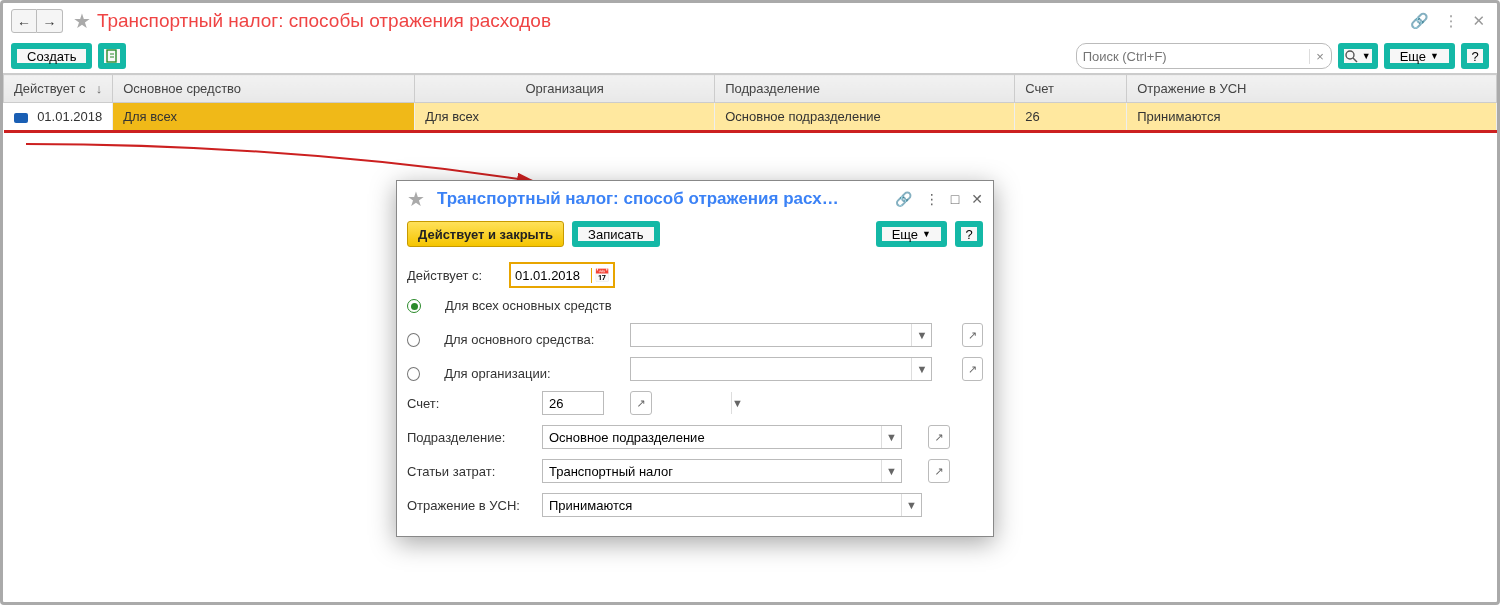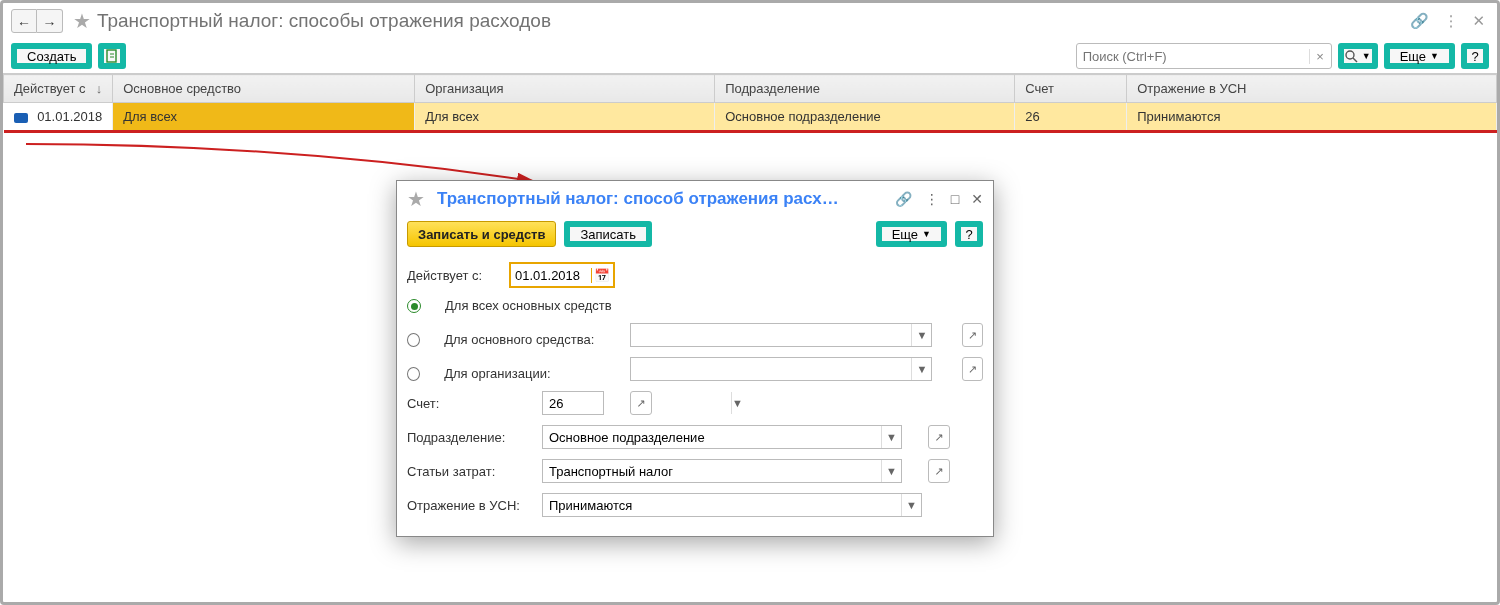--- a/index.html
+++ b/index.html
@@ -35,21 +35,21 @@
   .nav-btn.right { border-left: none; border-top-right-radius: 3px; border-bottom-right-radius: 3px;}
   .star {
     margin: 0 6px 0 10px;
     color: #aaa;
     font-size: 20px;
     cursor: pointer;
   }
   .page-title {
     font-size: 19px;
     font-weight: normal;
-    color: #737373;
+    color: #ef4444;
   }
   .titlebar-spacer { flex: 1; }
   .titlebar-icons {
     display: flex;
     gap: 14px;
     align-items: center;
     color: #999;
     padding-right: 4px;
   }
   .titlebar-icons span { cursor: pointer; font-size: 15px; }
@@ -71,21 +71,21 @@
     align-items: center;
     gap: 4px;
     font-size: 13px;
   }
   .icon-btn { width: 28px; padding: 0; justify-content: center; }
   .toolbar-spacer { flex: 1; }
   .search-wrap {
     display: flex;
     align-items: center;
     border: 1px solid #bbb;
-    border-radius: 3px;
+    border-radius: 10px;
     height: 26px;
     width: 256px;
     background: #fff;
     justify-content: flex-end;
   }
   .search-wrap input {
     border: none;
     outline: none;
     flex: 1;
     padding: 0 6px;
@@ -235,21 +235,21 @@
 
 <div class="table-wrap">
   <table>
     <thead>
       <tr>
         <th style="width:106px;">
           <span>Действует с</span>
           <span class="sort">↓</span>
         </th>
         <th style="width:302px;">Основное средство</th>
-        <th style="width:300px;">Организация</th>
+        <th style="width:300px;text-align:center;">Организация</th>
         <th style="width:300px;">Подразделение</th>
         <th style="width:112px;">Счет</th>
         <th>Отражение в УСН</th>
       </tr>
     </thead>
     <tbody>
       <tr class="data-row">
         <td class="cell-date">
           <span class="row-icon"></span>
           <span>01.01.2018</span>
@@ -279,21 +279,21 @@
     <span class="dlg-title-text">Транспортный налог: способ отражения расх…</span>
     <div class="dlg-title-icons">
       <span>🔗</span>
       <span>⋮</span>
       <span>□</span>
       <span>✕</span>
     </div>
   </div>
 
   <div class="dlg-toolbar">
-    <button class="btn btn-primary">Записать и средств</button>
+    <button class="btn btn-primary">Действует и закрыть</button>
     <button class="btn">Записать</button>
     <span style="flex:1"></span>
     <button class="btn">
       <span>Еще</span>
       <span style="font-size:9px;">▼</span>
     </button>
     <button class="btn icon-btn">?</button>
   </div>
 
   <div class="dlg-body">

